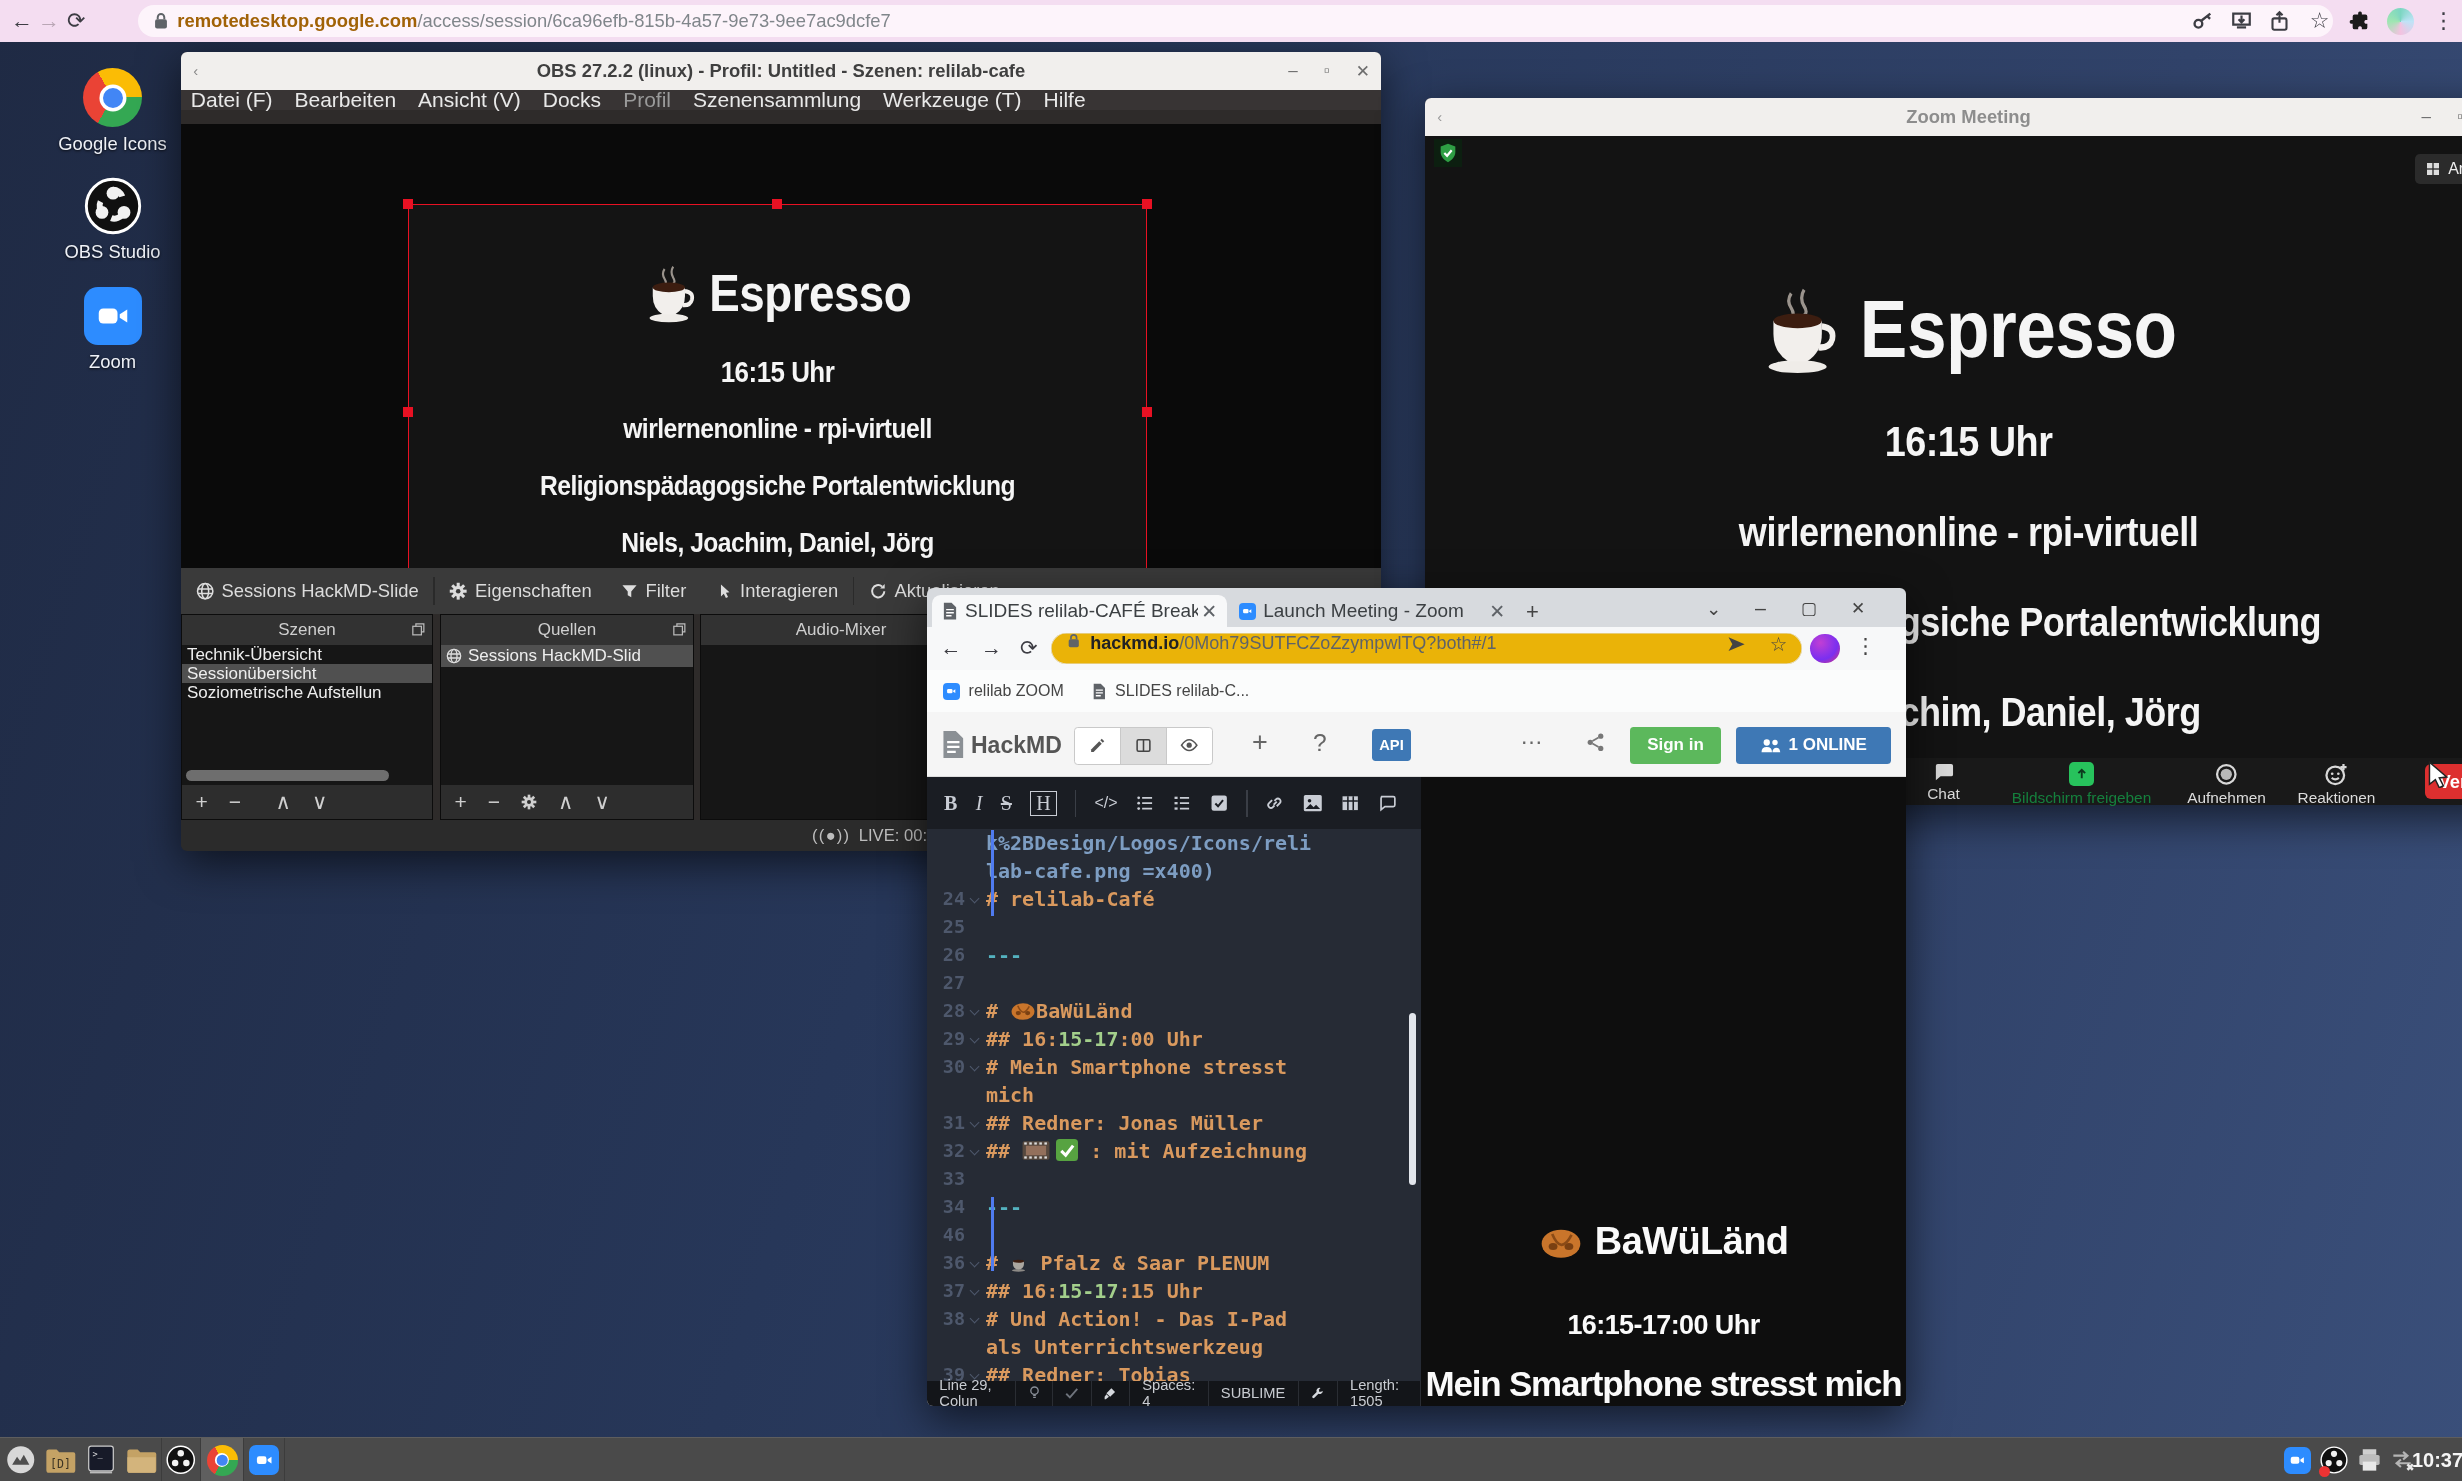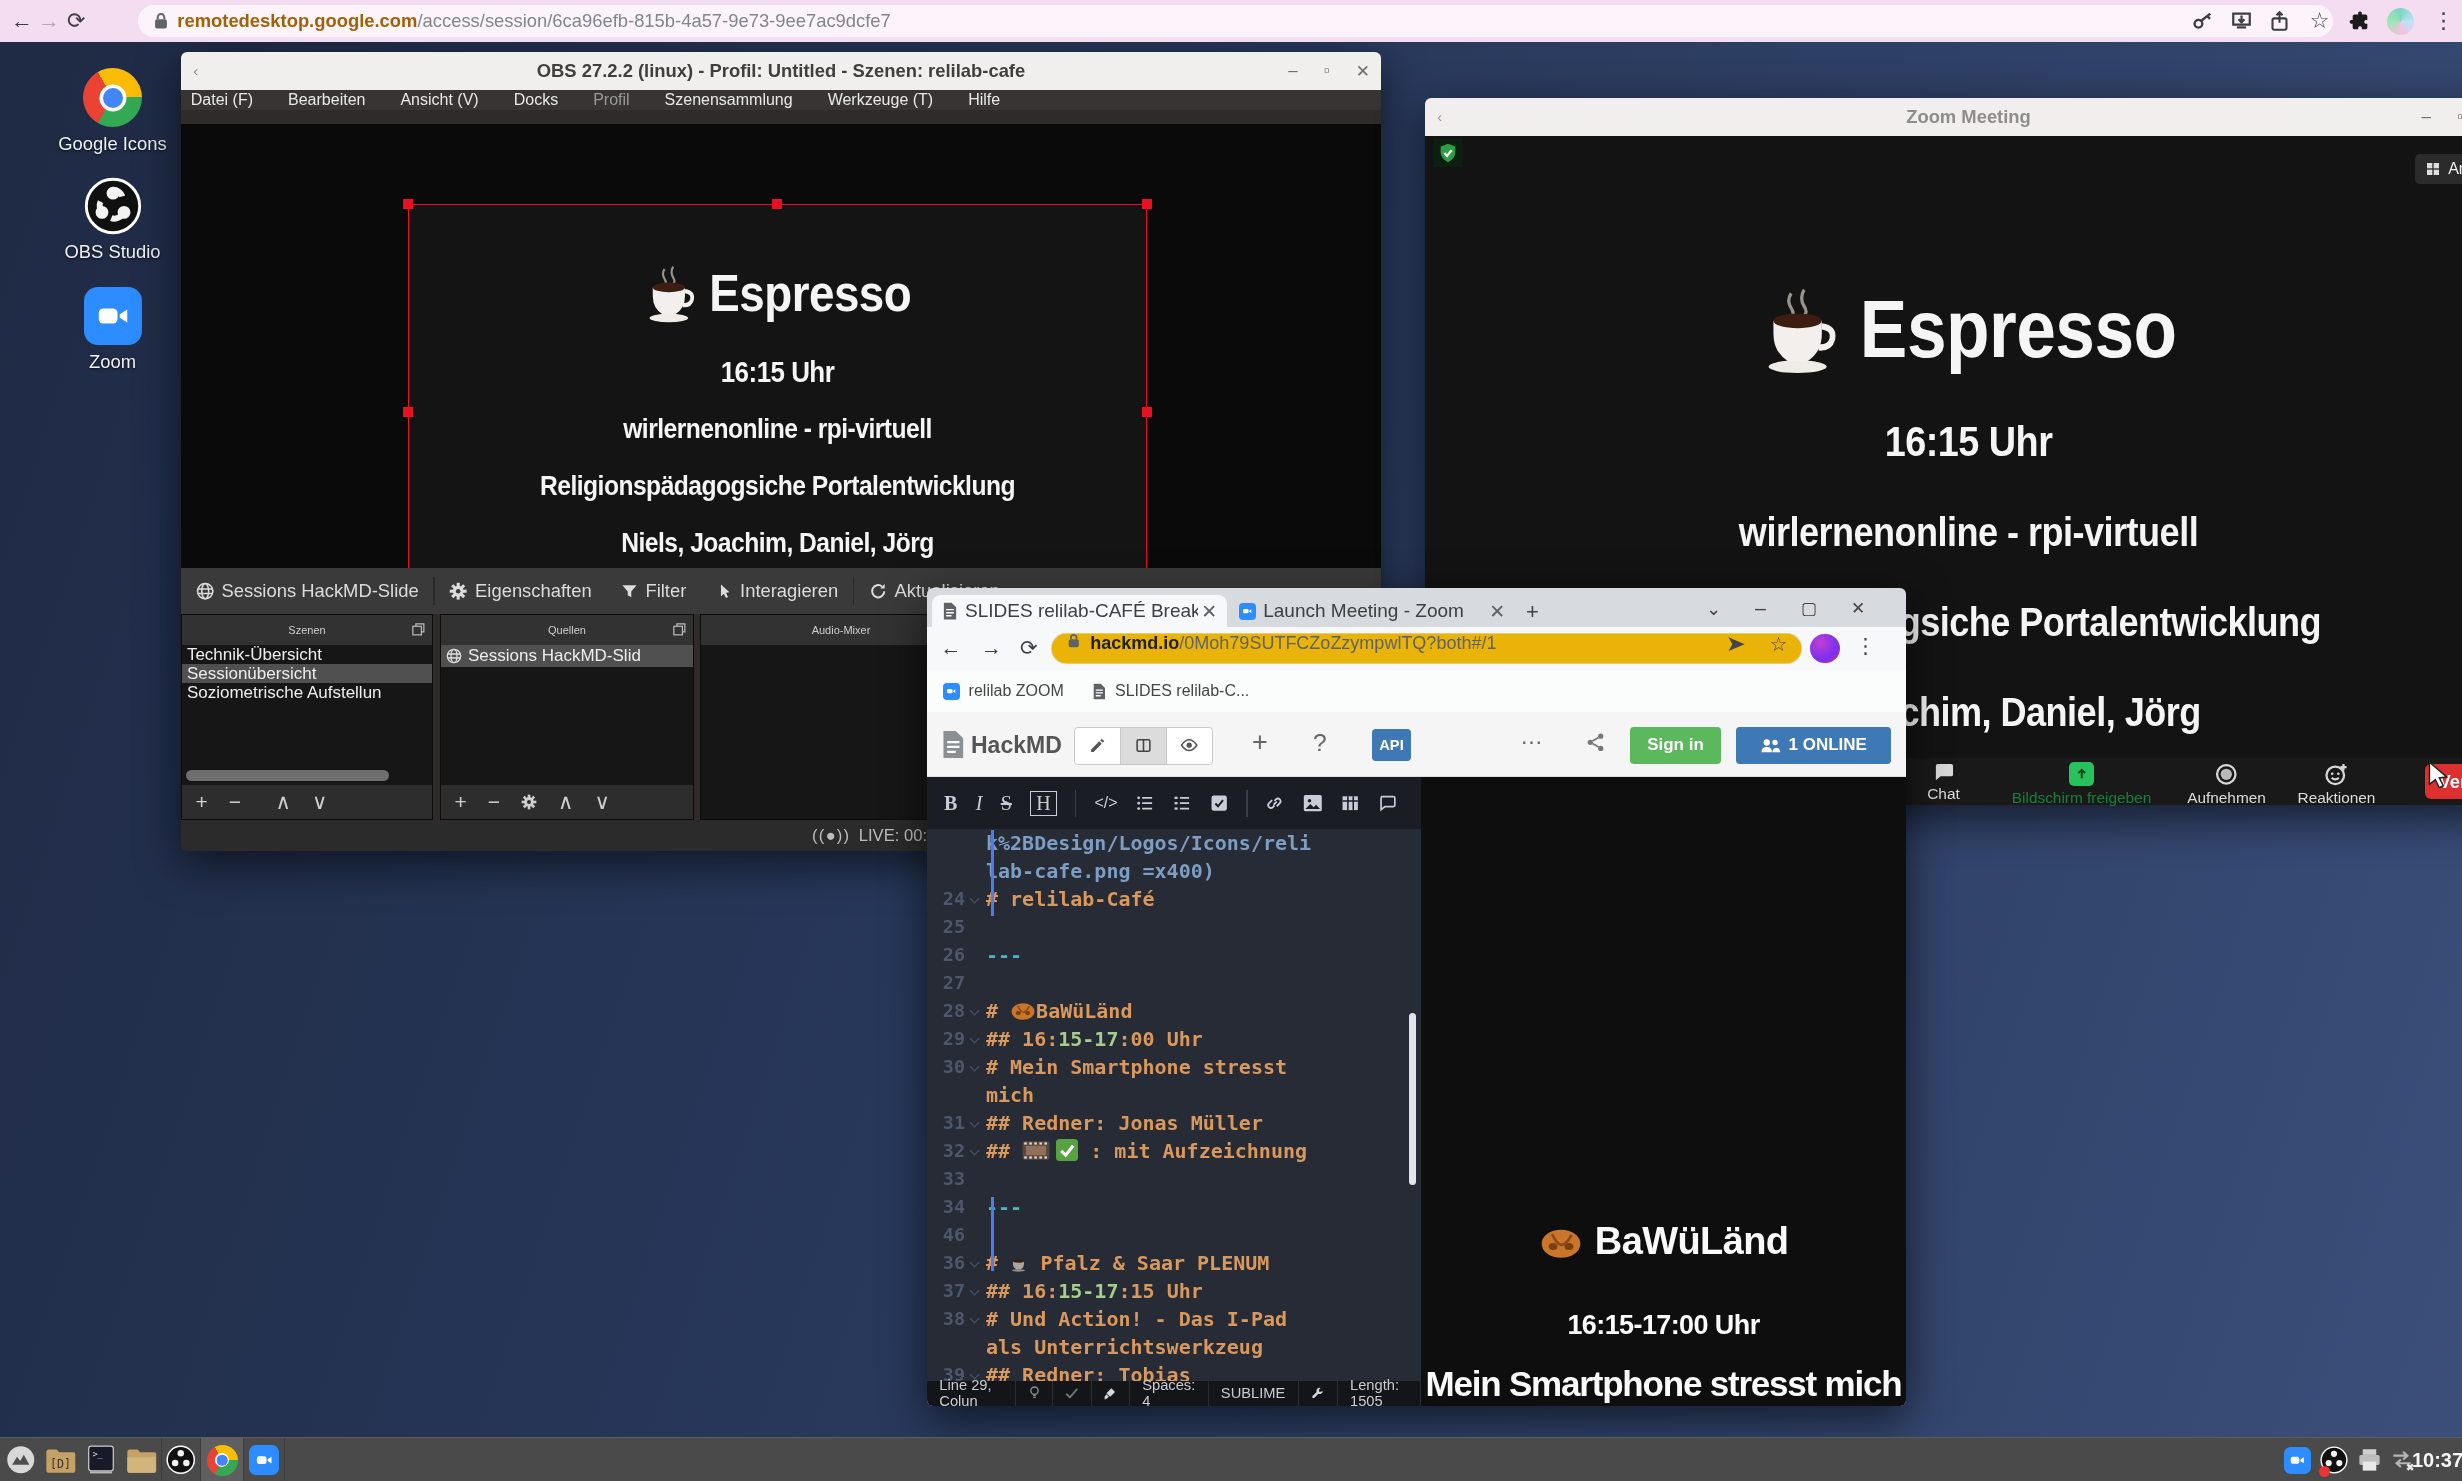--- a/index.html
+++ b/index.html
@@ -22,31 +22,31 @@
   .dicon .img{margin:0 auto 6.1px auto}
 
   
   .win{position:absolute;border-radius:6.1px;box-shadow:0 12.3px 43px rgba(0,0,0,.6)}
   .titlebar{position:absolute;left:0;top:0;right:0;height:38px;background:#f1efed;border-radius:6.1px 6.1px 0 0;
             display:flex;align-items:center;justify-content:center;font-size:18.4px;color:#4a4a4a}
   .wbtns{position:absolute;right:11px;top:0;height:38px;display:flex;gap:26px;align-items:center;font-size:17px;color:#6e6e6e}
 
   
   .obs{left:181px;top:52px;width:1200px;height:798px;background:#2e2b2a;z-index:10}
-  .obs-menu{position:absolute;left:0;top:38px;width:100%;height:20px;background:#383434;display:flex;align-items:center;gap:35px;
-            padding-left:9.8px;box-sizing:border-box;font-size:16px;color:#e9e9e9}
+  .obs-menu{position:absolute;left:0;top:38px;width:100%;height:20px;background:#383434;display:flex;align-items:center;gap:22px;
+            padding-left:9.8px;box-sizing:border-box;font-size:21px;color:#e9e9e9}
   .obs-canvas{position:absolute;left:0;top:72px;width:100%;height:444px;background:#0a0a0a;overflow:hidden}
   .frame{position:absolute;left:227px;top:80px;width:739px;height:416px;background:#141414;border:1.8px solid #e81123;box-sizing:border-box}
   .hdl{position:absolute;width:9.8px;height:9.8px;background:#e81123;z-index:3}
   .sline{position:absolute;left:0;width:100%;text-align:center;color:#f5f5f5;font-weight:bold;letter-spacing:-0.6px;transform:scaleX(.88)}
   .obs-docktabs{position:absolute;left:0;top:516px;width:100%;height:46px;background:#3a3a3a;display:flex;align-items:center;color:#dcdcdc;font-size:18.4px}
   .dock-tab{display:flex;align-items:center;gap:7.4px;padding:0 14.7px;height:100%}
   .dock-sep{width:1.2px;height:28px;background:#2a2a2a}
   .panel{position:absolute;top:562px;height:206px;background:#161616;border:0.6px solid #0c0c0c;box-sizing:border-box}
-  .phead{height:29.5px;background:#323232;display:flex;align-items:center;justify-content:center;font-size:11px;color:#cfcfcf;position:relative}
+  .phead{height:29.5px;background:#323232;display:flex;align-items:center;justify-content:center;font-size:17px;color:#cfcfcf;position:relative}
   .pop{position:absolute;right:6.1px;top:7.4px}
   .ptools{position:absolute;left:0;bottom:0;width:100%;height:34px;background:#2d2d2d;display:flex;align-items:center;gap:21px;
           padding-left:13.5px;box-sizing:border-box;color:#cfcfcf;font-size:21px}
   .scitem{height:19px;line-height:19px;font-size:17px;color:#ededed;padding-left:4.9px}
   .obs-status{position:absolute;left:0;top:768px;width:100%;height:31px;background:#2b2b2b;border-radius:0 0 6.1px 6.1px;
               display:flex;align-items:center;font-size:16.6px;color:#bdbdbd}
 
   
   .zoomwin{left:1425px;top:98px;width:1087px;height:707px;background:#131313;z-index:20}
   .zslide{position:absolute;left:0;width:100%;text-align:center;color:#f5f5f5;font-weight:bold;letter-spacing:-0.6px;transform:scaleX(.88)}

